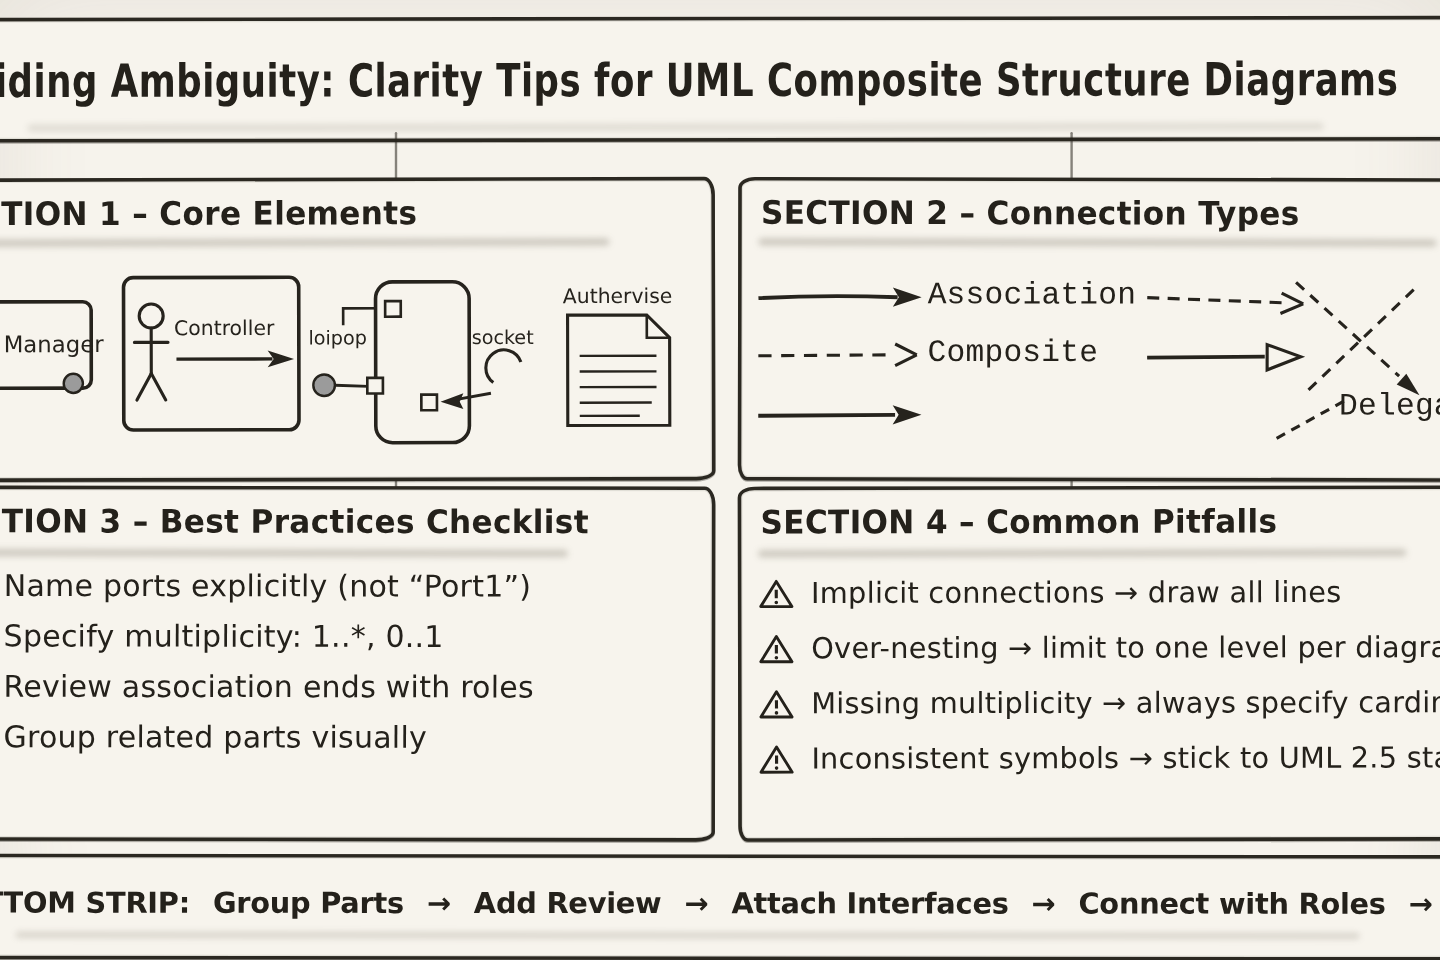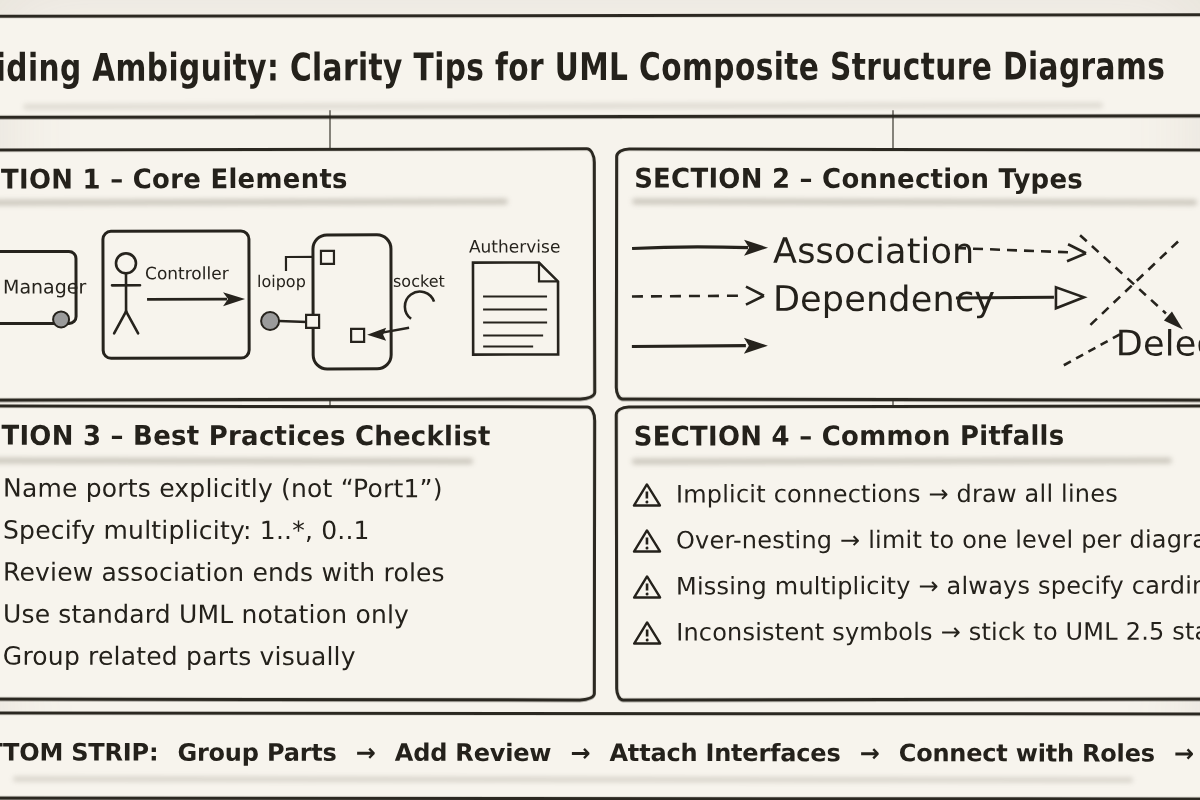--- a/index.html
+++ b/index.html
@@ -30,21 +30,21 @@
   .heading{
     position:absolute;top:12px;margin:0;white-space:nowrap;
     font-size:27px;font-weight:bold;letter-spacing:.3px;
     transform:scaleX(.96);transform-origin:left center;
   }
   .heading-cut{left:-28px;}
   .heading-in{left:16px;}
   .shade{position:absolute;background:#8d8779;filter:blur(2.5px);opacity:.40;border-radius:3px;height:6px;}
   .art{position:absolute;left:0;top:0;}
   .svg-label{fill:#26231d;font-family:"DejaVu Sans","Liberation Sans",sans-serif;}
-  .conn-label{position:absolute;font-size:35px;white-space:nowrap;letter-spacing:.2px;}
+  .conn-label{position:absolute;font-size:26px;white-space:nowrap;letter-spacing:.2px;font-family:Liberation Mono, monospace;}
   .checklist{position:absolute;left:30px;top:66px;display:flex;flex-direction:column;gap:13px;justify-content:space-between;}
   .check-item{font-size:25px;white-space:nowrap;letter-spacing:.2px;}
   .pitfalls{position:absolute;left:14px;top:72px;display:flex;flex-direction:column;gap:18px;}
   .pit-row{display:flex;align-items:center;}
   .pit-text{font-size:24px;white-space:nowrap;margin-left:14px;letter-spacing:.2px;}
   .strip-text{
     position:absolute;left:-25px;top:24px;white-space:nowrap;
     font-size:24px;font-weight:bold;letter-spacing:-0.2px;
   }
   .strip-text span{margin-right:11px;}
@@ -156,32 +156,31 @@
       </g>
 
       <g>
         <path d="M 338 147 L 436 146" stroke="#26231d" stroke-width="3" fill="none"></path>
         <polygon points="438,136 438,157 466,146" fill="none" stroke="#26231d" stroke-width="2.6"></polygon>
       </g>
 
       <path d="M 446 214 L 502 183" stroke="#26231d" stroke-width="2.6" fill="none" stroke-dasharray="8 6"></path>
     </svg>
     <div class="conn-label" style="left:155px;top:80px;">Association</div>
-    <div class="conn-label" style="left:155px;top:128px;">Dependency</div>
+    <div class="conn-label" style="left:155px;top:128px;">Composite</div>
     <div class="conn-label" style="left:498px;top:172px;">Delegation</div>
   </section>
 
   <section class="box sec3 sketch">
     <h2 class="heading heading-cut">SECTION 3 – Best Practices Checklist</h2>
     <div class="shade" style="left:-20px;top:50px;width:520px;"></div>
     <div class="checklist">
       <div class="check-item">Name ports explicitly (not “Port1”)</div>
       <div class="check-item">Specify multiplicity: 1..*, 0..1</div>
       <div class="check-item">Review association ends with roles</div>
-      <div class="check-item">Use standard UML notation only</div>
       <div class="check-item">Group related parts visually</div>
     </div>
   </section>
 
   <section class="box sec4 sketch">
     <h2 class="heading heading-in">SECTION 4 – Common Pitfalls</h2>
     <div class="shade" style="left:14px;top:50px;width:540px;"></div>
     <div class="pitfalls">
       <div class="pit-row">
         <svg width="30" height="27" viewBox="0 0 30 27">

